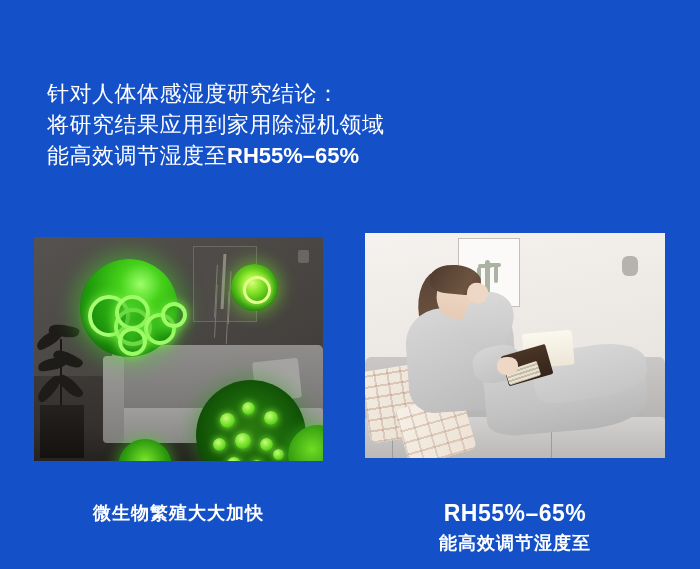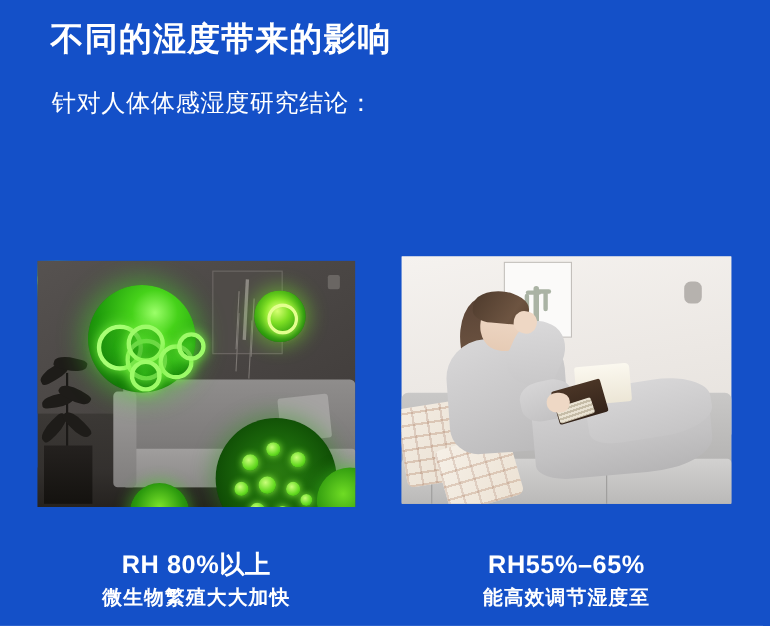--- a/index.html
+++ b/index.html
@@ -524,24 +524,25 @@
     letter-spacing: 1px;
     line-height: 25px;
     white-space: nowrap;
   }
 </style>
 </head>
 <body>
 
 <div class="poster" style="background: rgb(20, 80, 200);">
 
-  <div class="headline">不同的湿度带来的影响</div>
 
   <div class="body-copy">
     <div class="line">针对人体体感湿度研究结论：</div>
+    <div class="line">将研究结果应用到家用除湿机领域</div>
+    <div class="line"><span>能高效调节湿度至</span><span class="em">RH55%–65%</span></div>
   </div>
 
   <div class="panel panel-left">
     <div class="scene-dark">
       <div class="dark-wallA"></div>
       <div class="dark-frame"></div>
       <div class="dark-switch"></div>
       <div class="dark-floor"></div>
 
       <div class="dark-sofa"></div>
@@ -621,21 +622,20 @@
           <div class="book-page"></div>
           <div class="book-cover"></div>
           <div class="book-edge"></div>
         </div>
         <div class="w-hand2"></div>
       </div>
     </div>
   </div>
 
   <div class="caption caption-left">
-    <div class="cap-title">RH 80%以上</div>
     <div class="cap-sub">微生物繁殖大大加快</div>
   </div>
 
   <div class="caption caption-right">
     <div class="cap-title">RH55%–65%</div>
     <div class="cap-sub">能高效调节湿度至</div>
   </div>
 
 </div>
 

